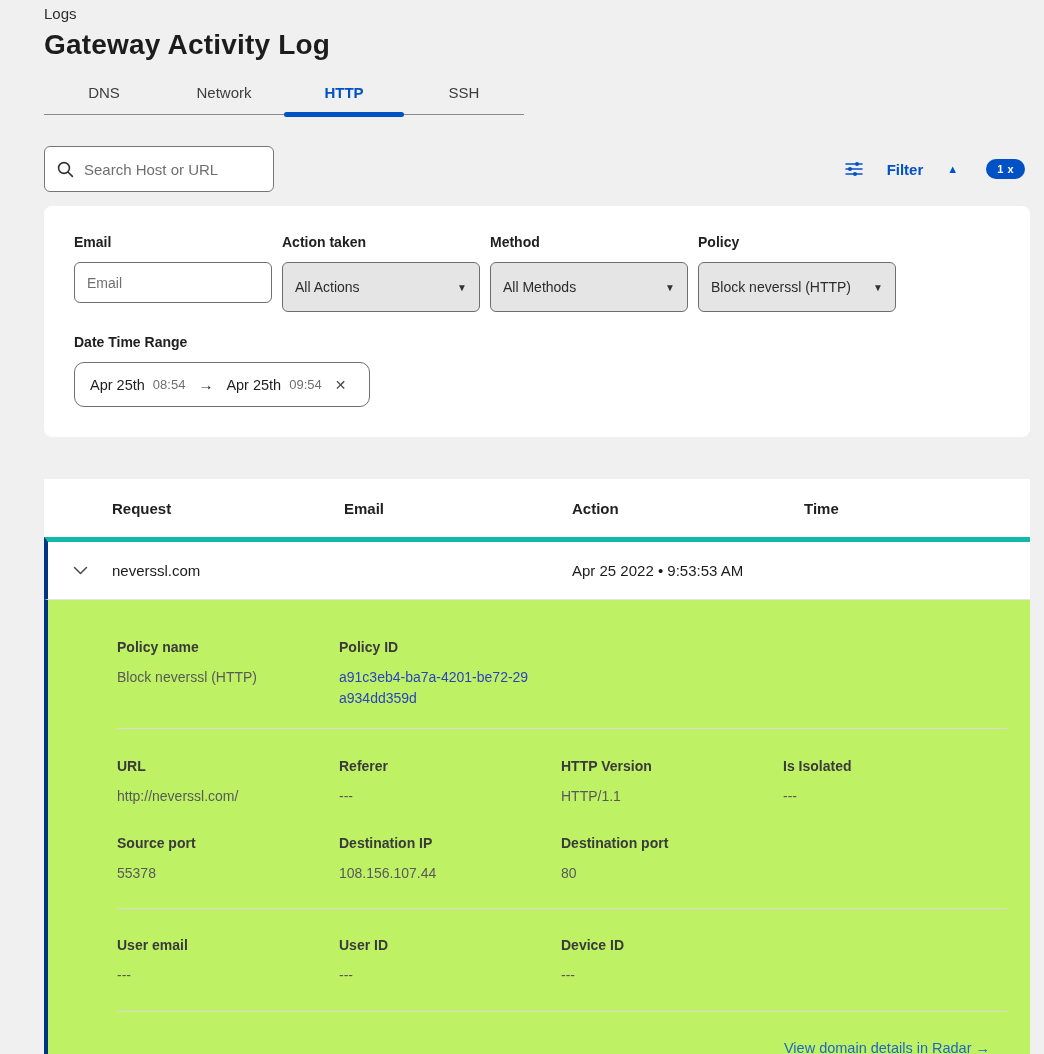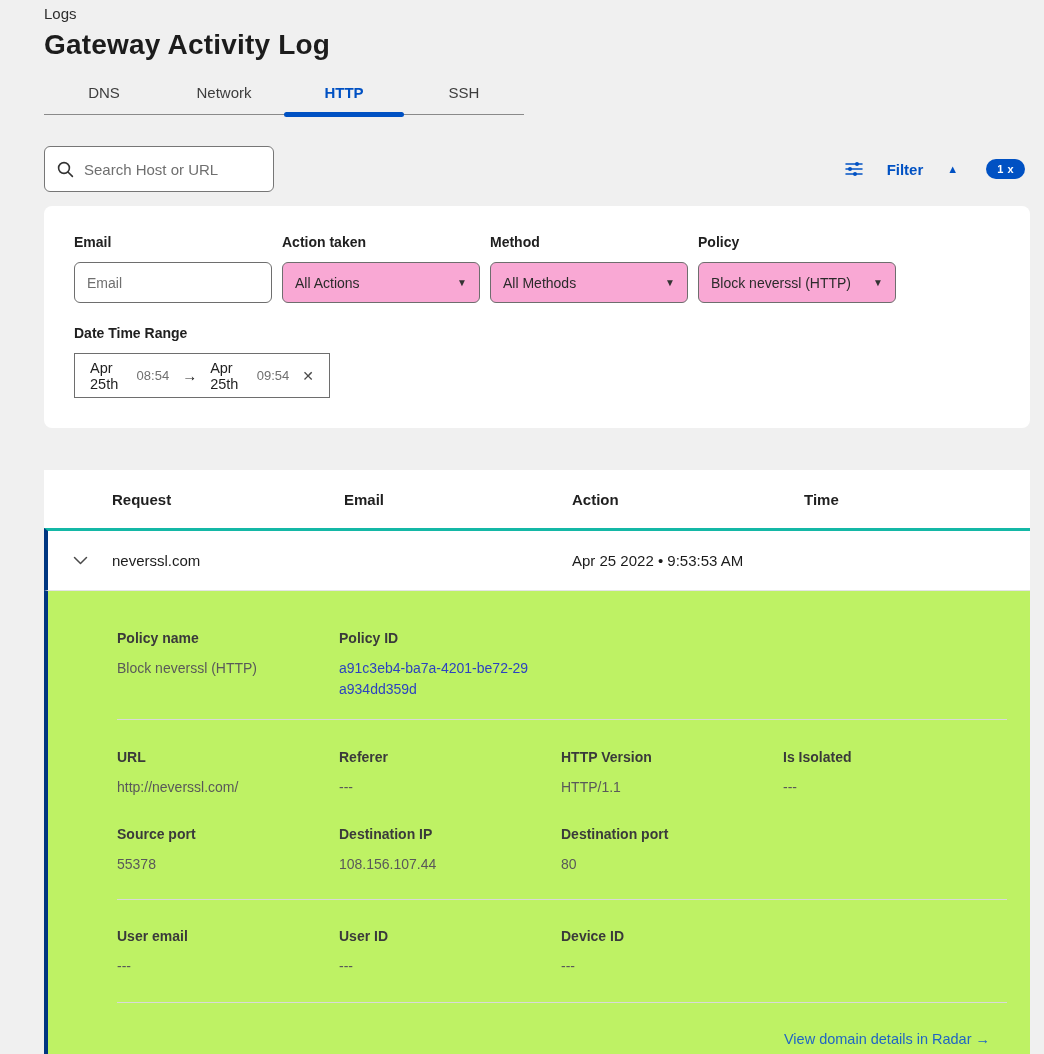--- a/index.html
+++ b/index.html
@@ -24,35 +24,35 @@
   .filterctl .flabel { color:#0051c3; font-weight:bold; font-size:15px; margin-left:8px; }
   .filterctl .tri { color:#0051c3; font-size:11px; margin-left:8px; }
   .countbadge { margin-left:12px; background:#0051c3; color:#fff; font-size:11px; font-weight:bold; padding:4px 11px; border-radius:11px; letter-spacing:.5px; }
 
   .filterpanel { margin-top:14px; background:#fff; border-radius:8px; padding:28px 30px 30px 30px; }
   .frow { display:flex; gap:10px; }
   .field { width:198px; }
   .field .flab, .dlab { font-size:14px; font-weight:bold; color:#202020; margin-bottom:12px; }
   .tinput { width:100%; height:41px; border:1px solid #6e6e6e; border-radius:6px; padding:0 12px; font-size:14px; color:#303030; font-family:"Liberation Sans", sans-serif; background:#fff; outline:none; }
   .tinput::placeholder { color:#6f6f6f; }
-  .selectbox { width:100%; height:41px; border:1px solid #6e6e6e; border-radius:6px; padding:0 12px; display:flex; align-items:center; justify-content:space-between; background:#f9a8d4; cursor:pointer; }
+  .selectbox { width:100%; height:50px; border:1px solid #6e6e6e; border-radius:6px; padding:0 12px; display:flex; align-items:center; justify-content:space-between; background:#e5e5e5; cursor:pointer; }
   .selectbox .val { font-size:14px; color:#2b2b2b; }
   .selectbox .caret { font-size:10px; color:#333; }
   .daterow { margin-top:22px; }
-  .datebox { width:256px; height:45px; border:1px solid #6e6e6e; border-radius:0; background:#fff; display:flex; align-items:center; padding:0 15px; }
+  .datebox { width:296px; height:45px; border:1px solid #6e6e6e; border-radius:10px; background:#fff; display:flex; align-items:center; padding:0 15px; }
   .datebox .d { font-size:14.5px; color:#1f1f1f; }
   .datebox .t { font-size:13px; color:#6f6f6f; margin-left:8px; }
   .datebox .arr { margin:0 13px; font-size:15px; color:#1f1f1f; }
   .datebox .x { margin-left:13px; font-size:14px; color:#4a4a4a; cursor:pointer; }
 
   .tablewrap { margin-top:42px; display:flex; flex-direction:column; height:601px; }
   .grid5 { display:grid; grid-template-columns:68px 232px 228px 232px auto; align-items:center; }
   .thead { background:#fff; height:58px; }
   .thead .th { font-size:15px; font-weight:bold; color:#1f1f1f; }
-  .trow { background:#fff; height:62px; border-top:3px solid #14b8a6; border-left:4px solid #003681; grid-template-columns:64px 232px 228px 232px auto; cursor:pointer; }
+  .trow { background:#fff; height:62px; border-top:5px solid #14b8a6; border-left:4px solid #003681; grid-template-columns:64px 232px 228px 232px auto; cursor:pointer; }
   .chev { display:flex; justify-content:center; }
   .req { font-size:15px; color:#1c1c1c; }
   .badge { display:inline-block; background:#f9c5c1; color:#8b1a10; font-size:11px; font-weight:bold; letter-spacing:.6px; padding:6px 0; width:113px; text-align:center; border-radius:13px; margin-left:2px; }
   .time { font-size:15px; color:#1c1c1c; }
 
   .details { background:#bef264; border-left:4px solid #003681; border-top:1px solid #e4e4e4; padding:0 23px 0 69px; flex:1; }
   .dgrid { display:grid; grid-template-columns:222px 222px 222px auto; }
   .dl { font-size:14px; font-weight:bold; color:#3a3a3a; margin-bottom:12px; }
   .dv { font-size:14px; color:#595959; line-height:21px; }
   .dv.link { color:#2c43c0; max-width:190px; word-break:break-all; cursor:pointer; }

